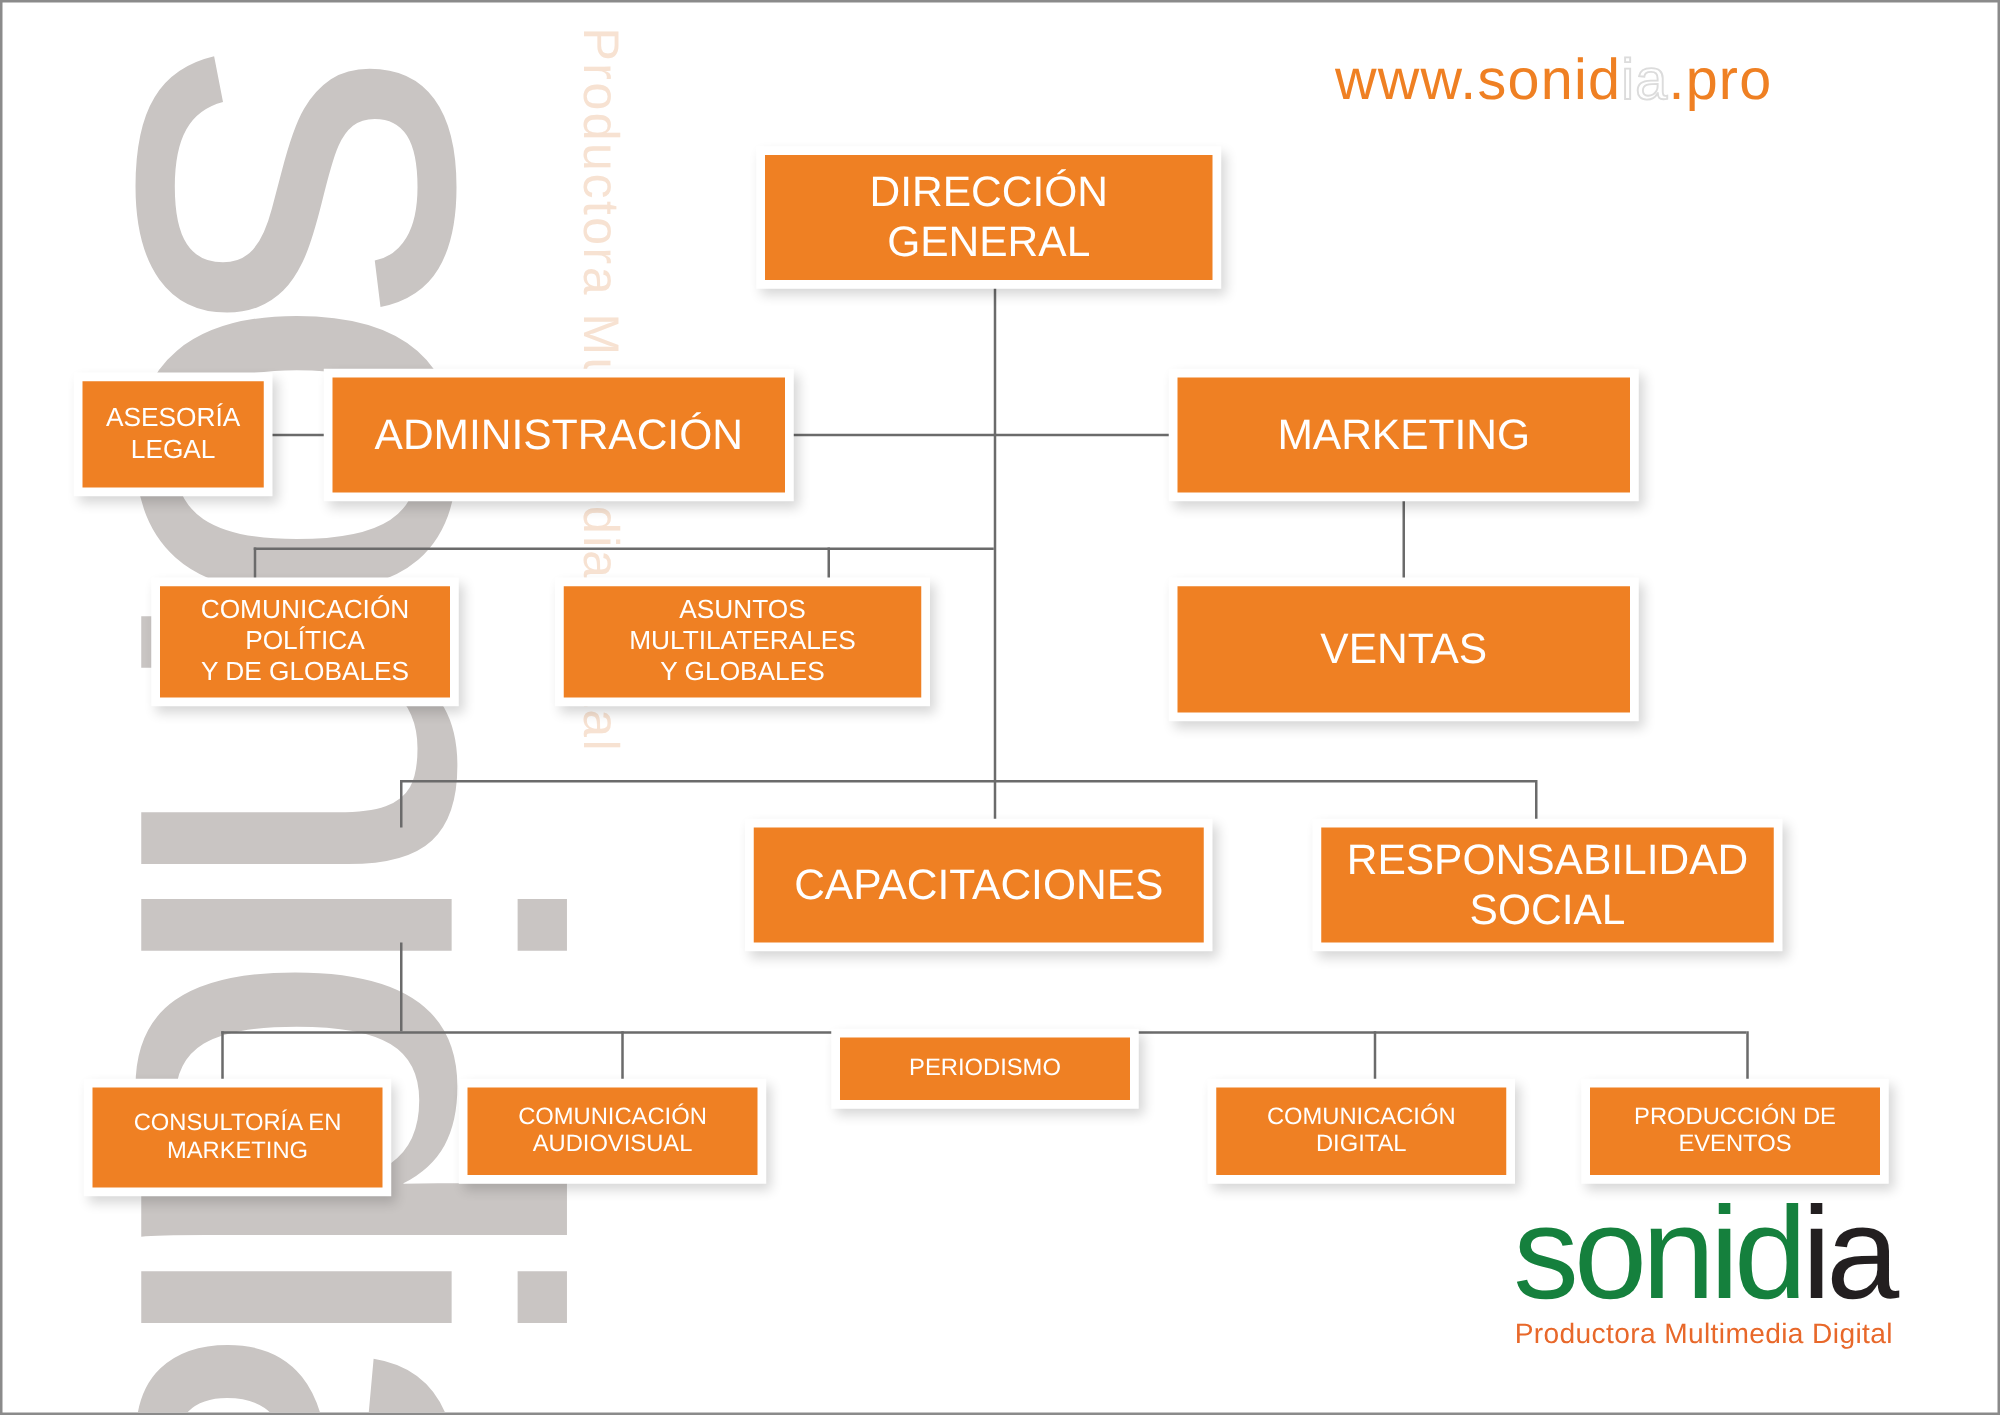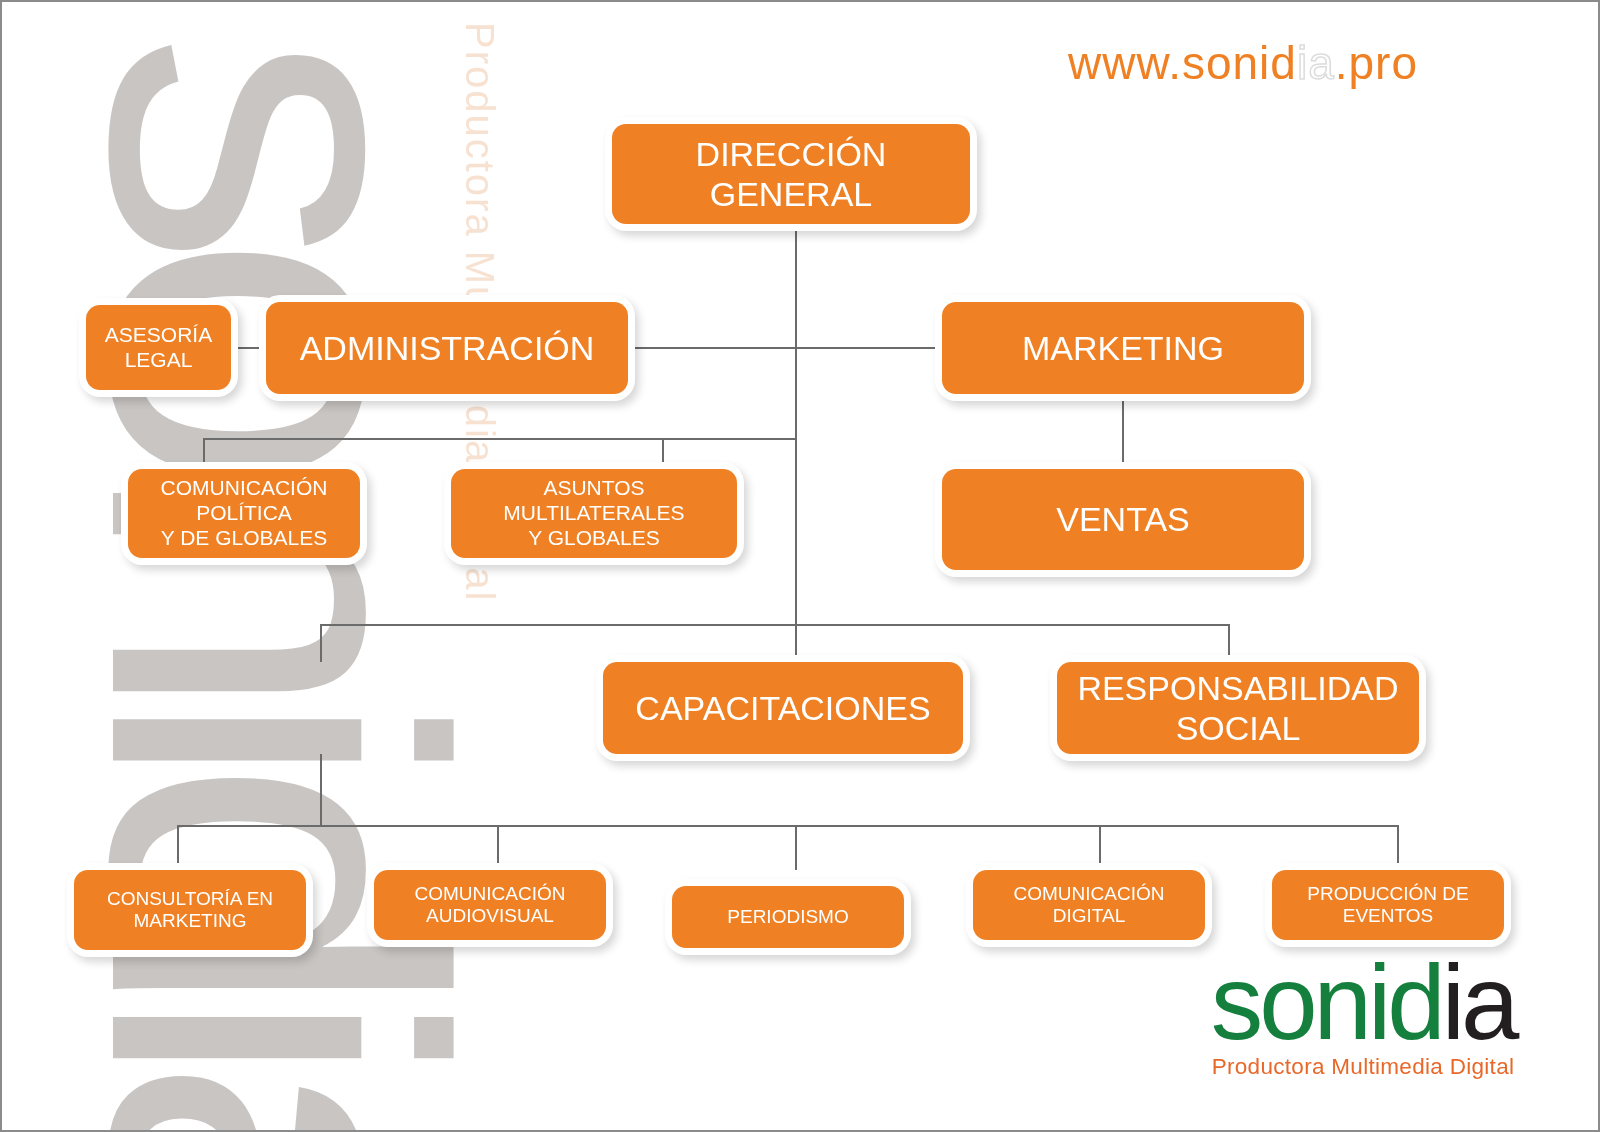--- a/index.html
+++ b/index.html
@@ -68,21 +68,21 @@
     background: #6b6b6b;
   }
   .vline { width: 2px; }
   .hline { height: 2px; }
 
   
   .node {
     position: absolute;
     background: #ef8023;
     color: #ffffff;
-    border-radius: 14px;
+    border-radius: 0;
     display: flex;
     align-items: center;
     justify-content: center;
     text-align: center;
     box-sizing: border-box;
     box-shadow: 0 0 0 7px #ffffff, 4px 5px 9px 7px rgba(0,0,0,0.16);
     line-height: 1.18;
     padding: 4px 10px;
   }
   .node.big   { font-size: 34px; }
@@ -150,21 +150,21 @@
   <div class="line vline" style="left:1097px; top:823px; height:45px;"></div>
   <div class="line vline" style="left:1395px; top:823px; height:45px;"></div>
 
   <div class="node big" style="left:610px; top:122px; width:358px; height:100px;">
     <div>
       <div>DIRECCIÓN</div>
       <div>GENERAL</div>
     </div>
   </div>
 
-  <div class="node small" style="left:84px; top:303px; width:145px; height:85px;">
+  <div class="node small" style="left:64px; top:303px; width:145px; height:85px;">
     <div>
       <div>ASESORÍA</div>
       <div>LEGAL</div>
     </div>
   </div>
 
   <div class="node big" style="left:264px; top:300px; width:362px; height:92px;">
     <div>ADMINISTRACIÓN</div>
   </div>
 
@@ -209,21 +209,21 @@
     </div>
   </div>
 
   <div class="node tiny" style="left:372px; top:868px; width:232px; height:70px;">
     <div>
       <div>COMUNICACIÓN</div>
       <div>AUDIOVISUAL</div>
     </div>
   </div>
 
-  <div class="node tiny" style="left:670px; top:884px; width:232px; height:62px;">
+  <div class="node tiny" style="left:670px; top:828px; width:232px; height:50px;">
     <div>PERIODISMO</div>
   </div>
 
   <div class="node tiny" style="left:971px; top:868px; width:232px; height:70px;">
     <div>
       <div>COMUNICACIÓN</div>
       <div>DIGITAL</div>
     </div>
   </div>
 

